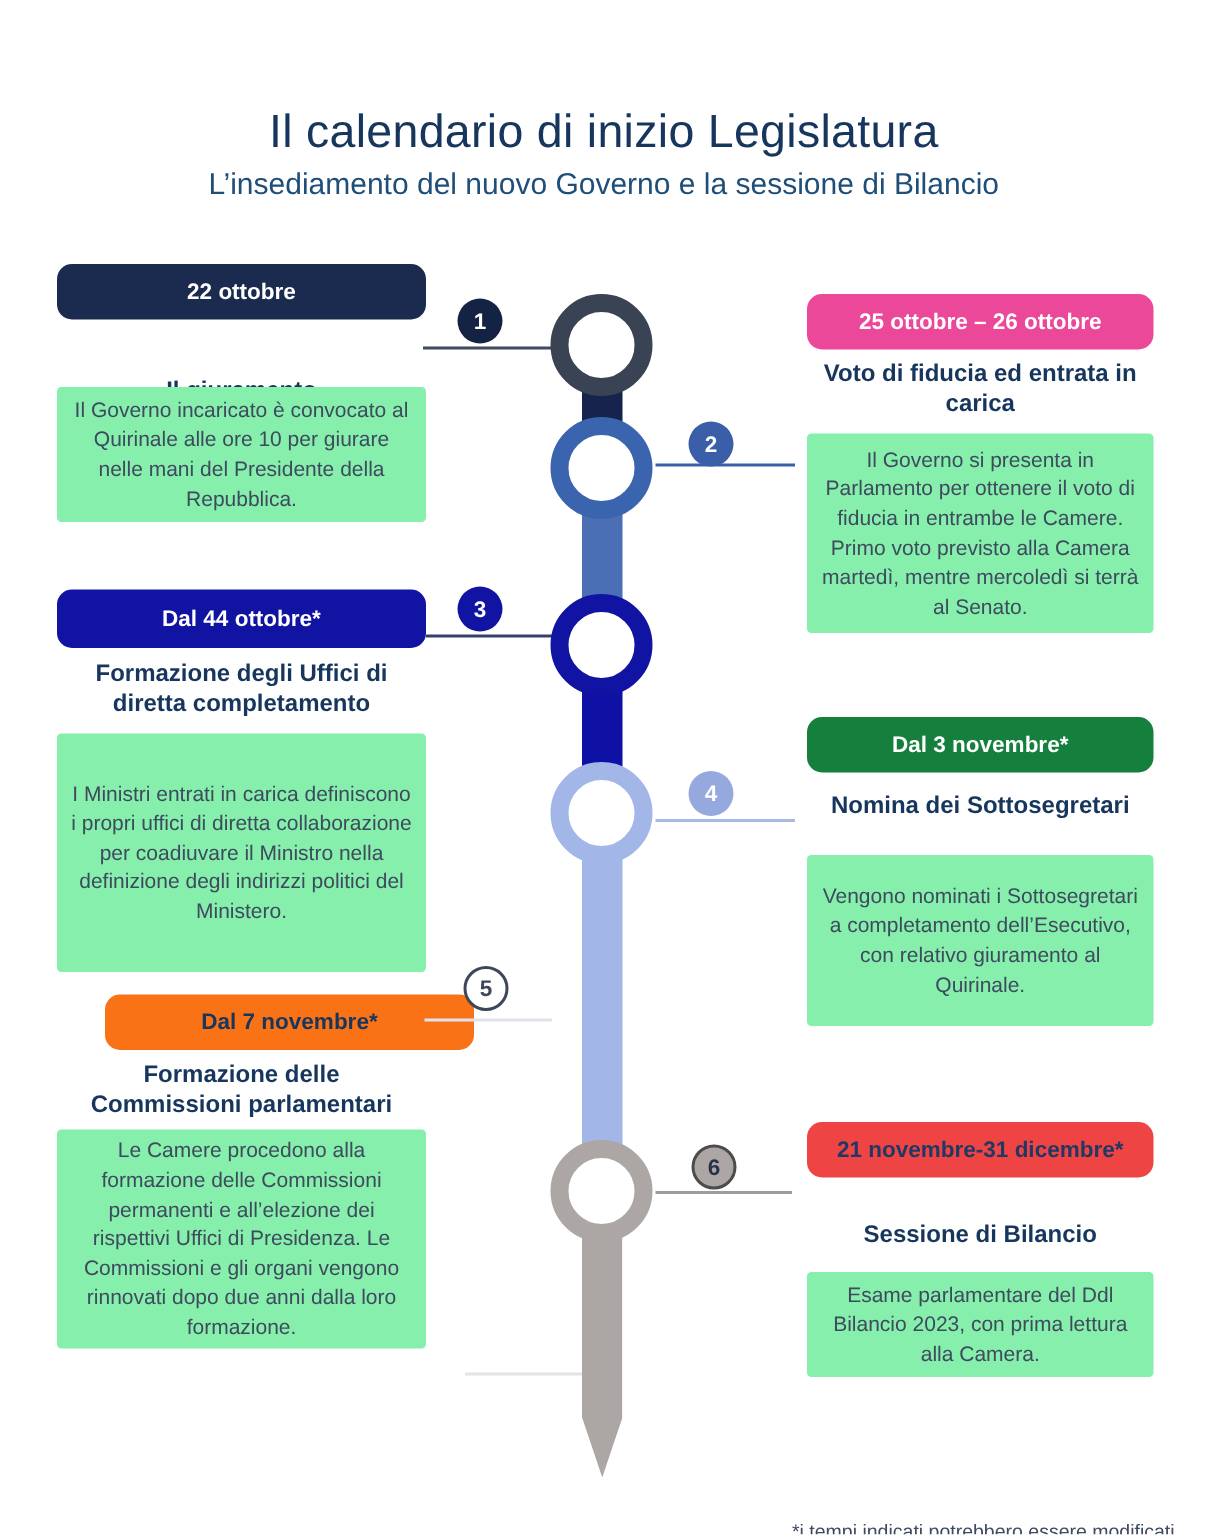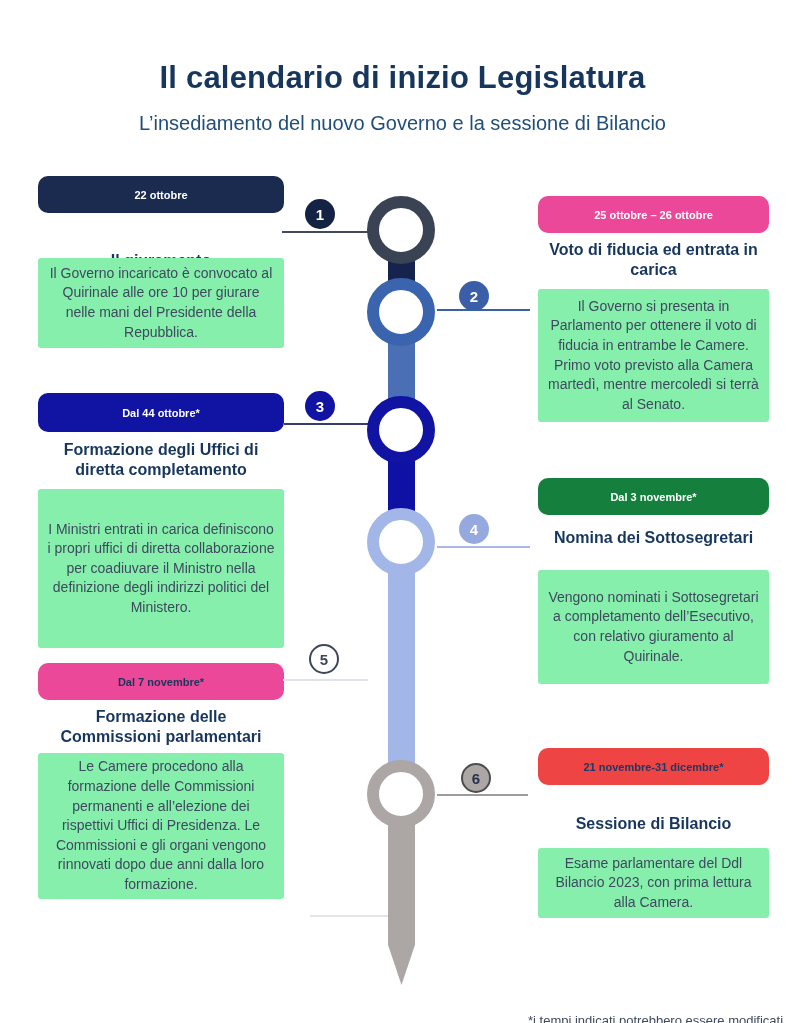--- a/index.html
+++ b/index.html
@@ -5,35 +5,35 @@
   * { margin:0; padding:0; box-sizing:border-box; }
   html,body { background:#ffffff; }
   .canvas {
     position:relative; width:805px; height:1023px; margin:0 auto;
     background:#ffffff; overflow:hidden;
     font-family:"Liberation Sans", sans-serif;
   }
 
   
   .page-title {
-    position:absolute; top:60px; left:0; width:100%;
-    text-align:center; font-size:31px; font-weight:bold;
+    position:absolute; top:70px; left:0; width:100%;
+    text-align:center; font-size:31px; font-weight:normal;
     color:#17365D; letter-spacing:0.2px;
   }
   .page-subtitle {
     position:absolute; top:112px; left:0; width:100%;
     text-align:center; font-size:20px; font-weight:normal;
     color:#1F4E79;
   }
 
   
   .badge {
     position:absolute; height:37px; border-radius:10px;
     display:flex; align-items:center; justify-content:center;
-    font-size:11px; font-weight:bold; color:#ffffff;
+    font-size:15px; font-weight:bold; color:#ffffff;
   }
   .col-left  { left:38px;  width:246px; }
   .col-right { left:538px; width:231px; }
 
   .item-title {
     position:absolute; text-align:center; font-weight:bold;
     font-size:16px; line-height:1.28; color:#17365D;
   }
   .desc {
     position:absolute; background:#86efac; border-radius:3px;
@@ -62,21 +62,21 @@
     position:absolute; left:388px; width:27px; top:810px; height:175px; z-index:2;
     background:#ACA7A4;
     clip-path:polygon(0 0, 100% 0, 100% 77%, 50% 100%, 0 77%);
   }
 
   
   .badge-1 { top:176px; background:#1B2A4F; }
   .badge-2 { top:196px; background:#ec4899; }
   .badge-3 { top:393px; background:#1113A3; height:39px; }
   .badge-4 { top:478px; background:#15803d; }
-  .badge-5 { top:663px; background:#ec4899; color:#17365D; }
+  .badge-5 { top:663px; background:#f97316; color:#17365D;margin-left:32px; }
   .badge-6 { top:748px; background:#ef4444; color:#1F3864; }
 
   .title-1 { top:223px;margin-top:28px; }
   .title-2 { top:240px; left:537px; width:233px; }
   .title-3 { top:440px; }
   .title-4 { top:528px; }
   .title-5 { top:707px; left:59px; width:204px; }
   .title-6 { top:814px; }
 
   .desc-1 { top:258px; height:90px; }

